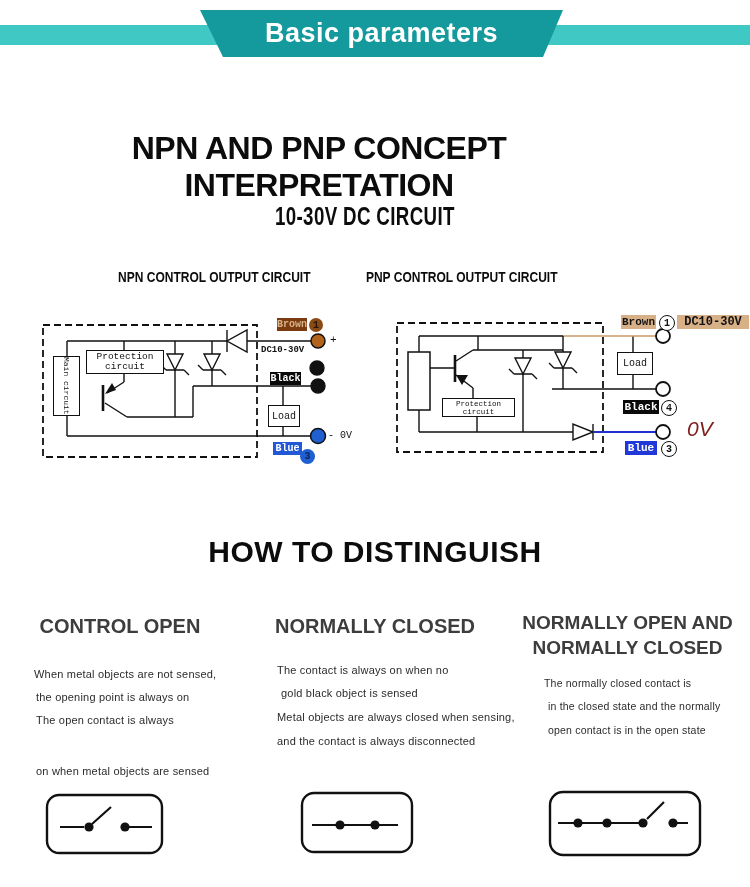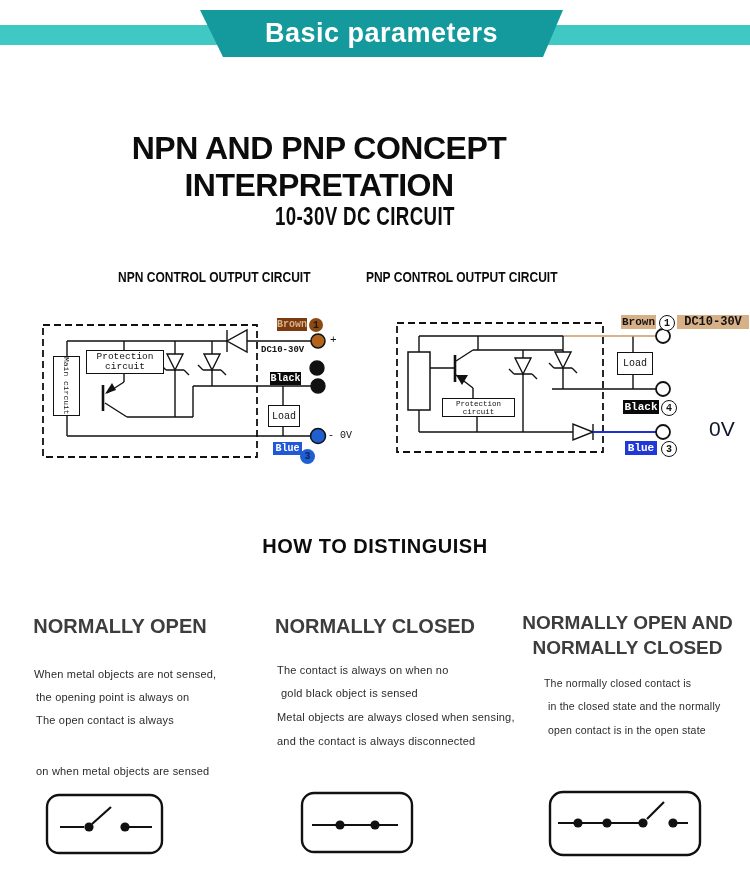--- a/index.html
+++ b/index.html
@@ -17,21 +17,21 @@
 
   
   .title{position:absolute;left:0;top:130px;width:638px;text-align:center;
          font-size:32px;font-weight:bold;letter-spacing:-.5px;color:#0c0c0c;}
   .subtitle{position:absolute;left:-10px;top:201px;width:750px;text-align:center;}
   .subtitle span{display:inline-block;font-size:26px;font-weight:bold;transform:scaleX(.72);
                  letter-spacing:.5px;color:#0c0c0c;}
   .cheading{position:absolute;top:268px;text-align:center;}
   .cheading span{display:inline-block;font-size:15px;font-weight:bold;transform:scaleX(.8);color:#0c0c0c;}
   .howto{position:absolute;left:0;top:535px;width:750px;text-align:center;
-         font-size:20px;font-weight:bold;letter-spacing:.5px;color:#0c0c0c;}
+         font-size:30px;font-weight:bold;letter-spacing:.5px;color:#0c0c0c;}
 
   
   .schembox{position:absolute;border:1.5px solid #111;background:#fff;
             display:flex;align-items:center;justify-content:center;text-align:center;
             font-family:"Liberation Mono",monospace;color:#111;}
   .vtext{writing-mode:vertical-rl;font-size:8px;line-height:11px;letter-spacing:0;}
   .chip{position:absolute;display:flex;align-items:center;justify-content:center;
         font-family:"Liberation Mono",monospace;font-weight:bold;}
   .pin{position:absolute;border-radius:50%;display:flex;align-items:center;justify-content:center;
        font-family:"Liberation Mono",monospace;font-weight:bold;}
@@ -157,27 +157,27 @@
   </svg>
 
   <div class="schembox" style="left:442px;top:398px;width:71px;height:17px;font-size:7.5px;">Protection circuit</div>
   <div class="schembox" style="left:617px;top:352px;width:34px;height:21px;font-size:10px;">Load</div>
 
   <div class="chip" style="left:621px;top:315px;width:35px;height:14px;background:#d8b088;color:#111;font-size:11px;">Brown</div>
   <div class="pin open" style="left:659px;top:315px;width:14px;height:14px;">1</div>
   <div class="chip" style="left:677px;top:315px;width:72px;height:14px;background:#d8b088;color:#111;font-size:12px;">DC10-30V</div>
   <div class="chip" style="left:623px;top:400px;width:36px;height:14px;background:#0a0a0a;color:#fff;font-size:11px;">Black</div>
   <div class="pin open" style="left:661px;top:400px;width:14px;height:14px;">4</div>
-  <div class="abs" style="left:709px;top:417px;font-size:21px;color:#0f172a;">0V</div>
+  <div class="abs" style="left:687px;top:417px;font-size:21px;color:#7f1d1d;font-style:italic;">0V</div>
   <div class="chip" style="left:625px;top:441px;width:32px;height:14px;background:#2038d8;color:#fff;font-size:11px;">Blue</div>
   <div class="pin open" style="left:661px;top:441px;width:14px;height:14px;">3</div>
 
   <div class="howto">HOW TO DISTINGUISH</div>
 
-  <div class="coltitle" style="left:0;top:615px;width:240px;font-size:20px;">NORMALLY OPEN</div>
+  <div class="coltitle" style="left:0;top:615px;width:240px;font-size:20px;">CONTROL OPEN</div>
   <div class="bodyline" style="left:34px;top:668px;">When metal objects are not sensed,</div>
   <div class="bodyline" style="left:36px;top:691px;">the opening point is always on</div>
   <div class="bodyline" style="left:36px;top:714px;">The open contact is always</div>
   <div class="bodyline" style="left:36px;top:737px;margin-top:28px;">on when metal objects are sensed</div>
 
   <div class="coltitle" style="left:255px;top:615px;width:240px;font-size:20px;">NORMALLY CLOSED</div>
   <div class="bodyline" style="left:277px;top:664px;">The contact is always on when no</div>
   <div class="bodyline" style="left:281px;top:687px;">gold black object is sensed</div>
   <div class="bodyline" style="left:277px;top:711px;">Metal objects are always closed when sensing,</div>
   <div class="bodyline" style="left:277px;top:735px;">and the contact is always disconnected</div>

